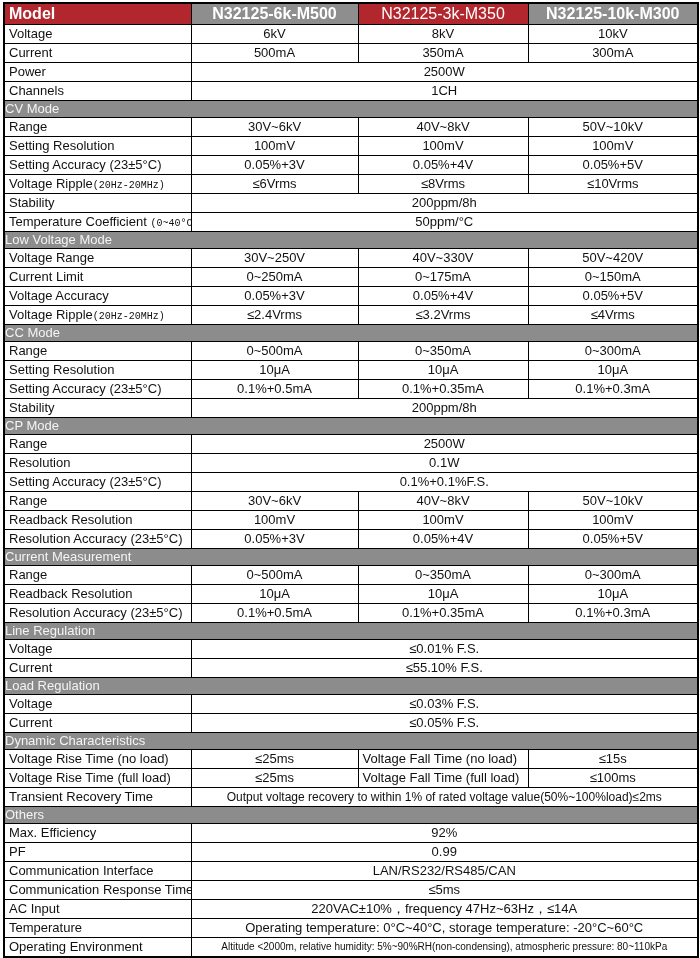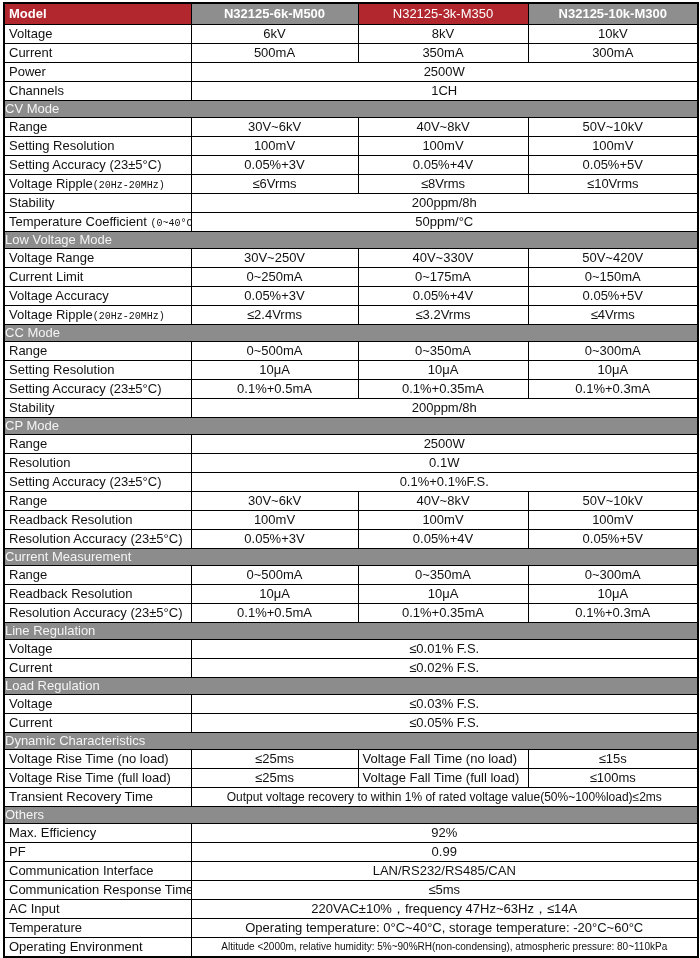--- a/index.html
+++ b/index.html
@@ -9,21 +9,21 @@
   col.c-label{width:187px;}
   col.c-v1{width:167px;}
   col.c-v2{width:170px;}
   col.c-v3{width:170px;}
   td{border:1px solid #000;padding:0 4px;height:18px;font-size:13px;color:#111;
      line-height:1.05;overflow:hidden;white-space:nowrap;vertical-align:middle;}
   td.label{text-align:left;}
   td.value{text-align:center;}
   tr.section-row td{background:var(--section-bg,#8c8c8c);color:#f4f4f4;
      height:16px;padding:0;font-size:13px;}
-  tr.model-row td{height:20px;color:#ffffff;text-align:center;font-size:13px;}
+  tr.model-row td{height:20px;color:#ffffff;text-align:center;font-size:16px;}
   tr.model-row td.corner{background:var(--red,#b2272e);text-align:left;font-weight:bold;}
   tr.model-row td.model-gray{background:var(--gray,#8e8e8e);font-weight:bold;}
   tr.model-row td.model-red{background:var(--red,#b2272e);}
   .sub{font-size:10px;font-family:Liberation Mono, monospace;}
   td.sz-small{font-size:12px;}
   td.sz-xs{font-size:10px;}
 </style>
 </head>
 <body>
 
@@ -205,21 +205,21 @@
         </tr>
         <tr class="section-row">
           <td colspan="4">Line Regulation</td>
         </tr>
         <tr>
           <td class="label">Voltage</td>
           <td class="value" colspan="3">≤0.01% F.S.</td>
         </tr>
         <tr>
           <td class="label">Current</td>
-          <td class="value" colspan="3">≤0.02% F.S.</td>
+          <td class="value" colspan="3">≤55.10% F.S.</td>
         </tr>
         <tr class="section-row">
           <td colspan="4">Load Regulation</td>
         </tr>
         <tr>
           <td class="label">Voltage</td>
           <td class="value" colspan="3">≤0.03% F.S.</td>
         </tr>
         <tr>
           <td class="label">Current</td>

